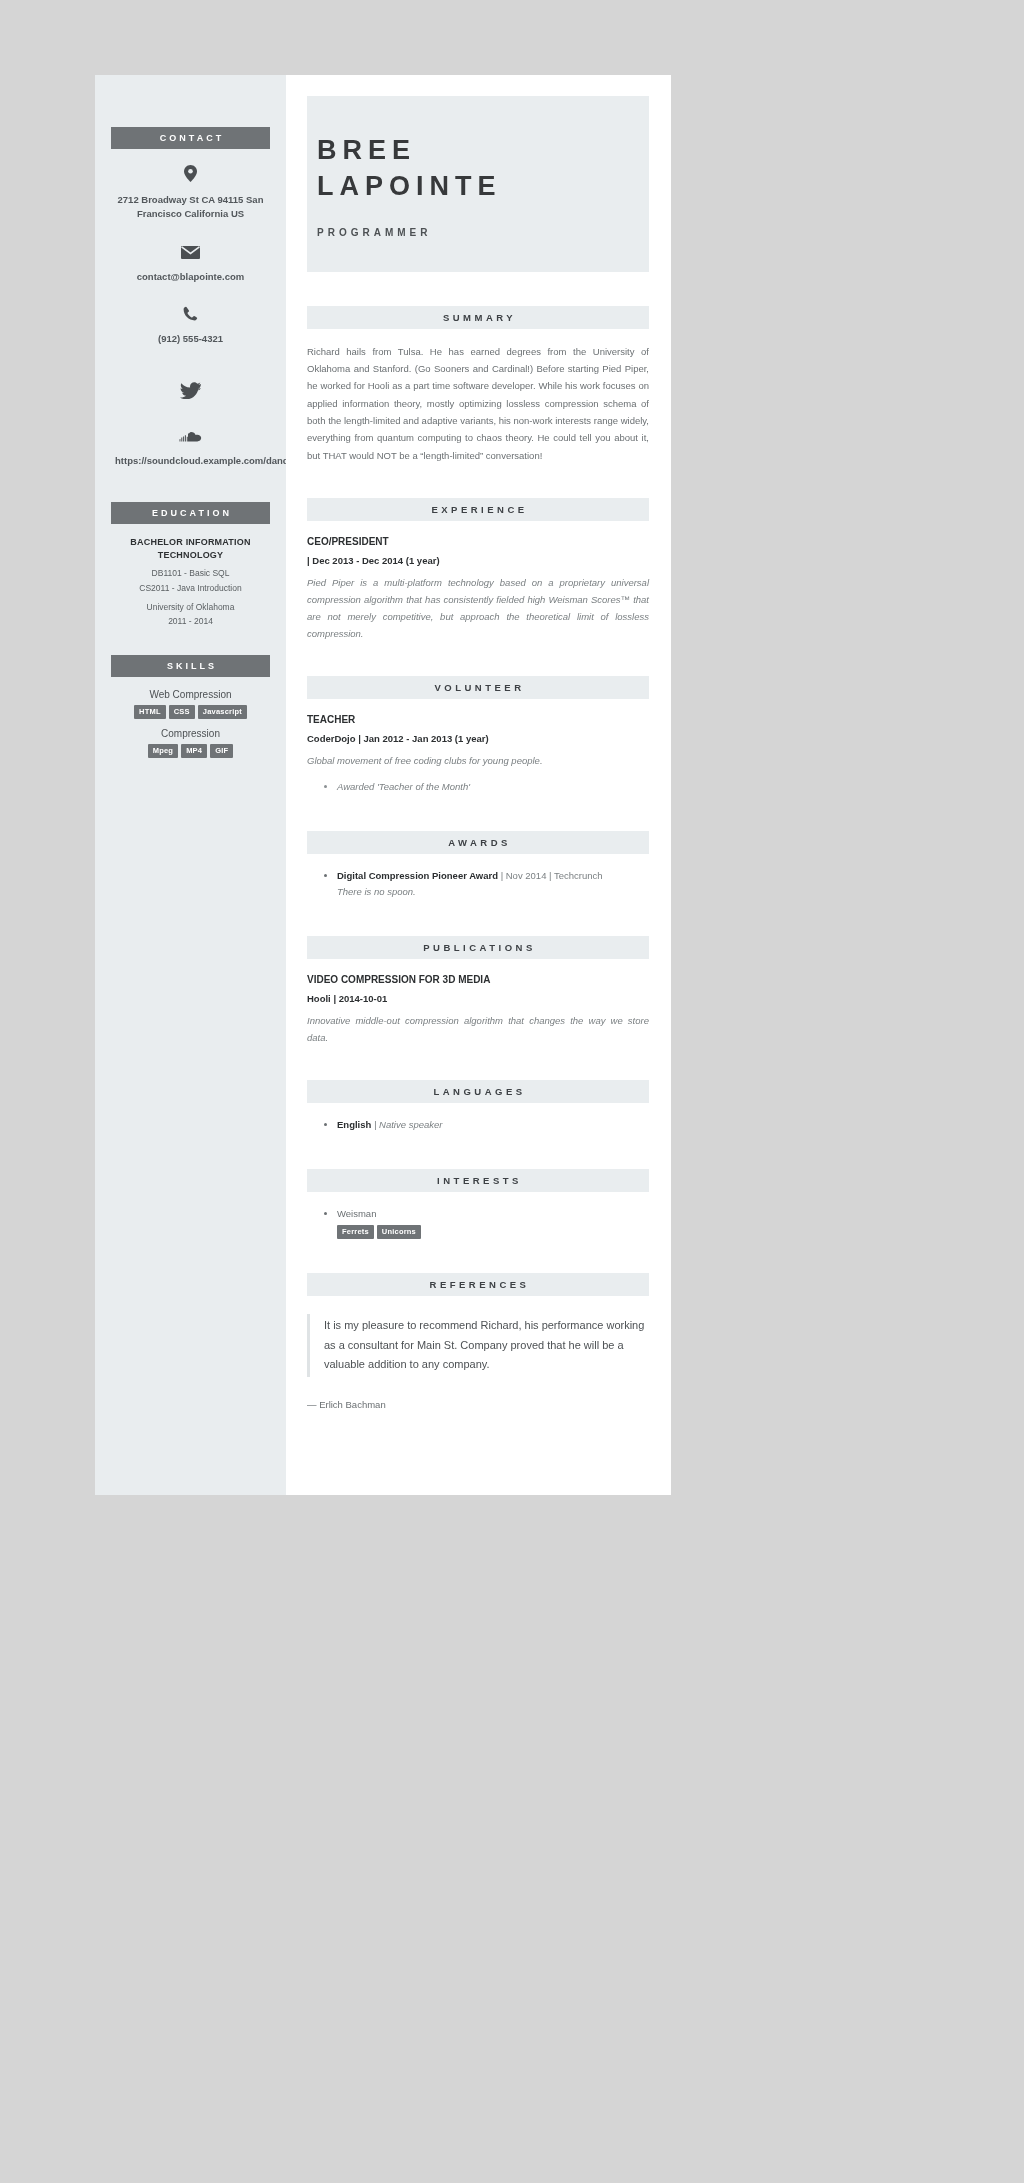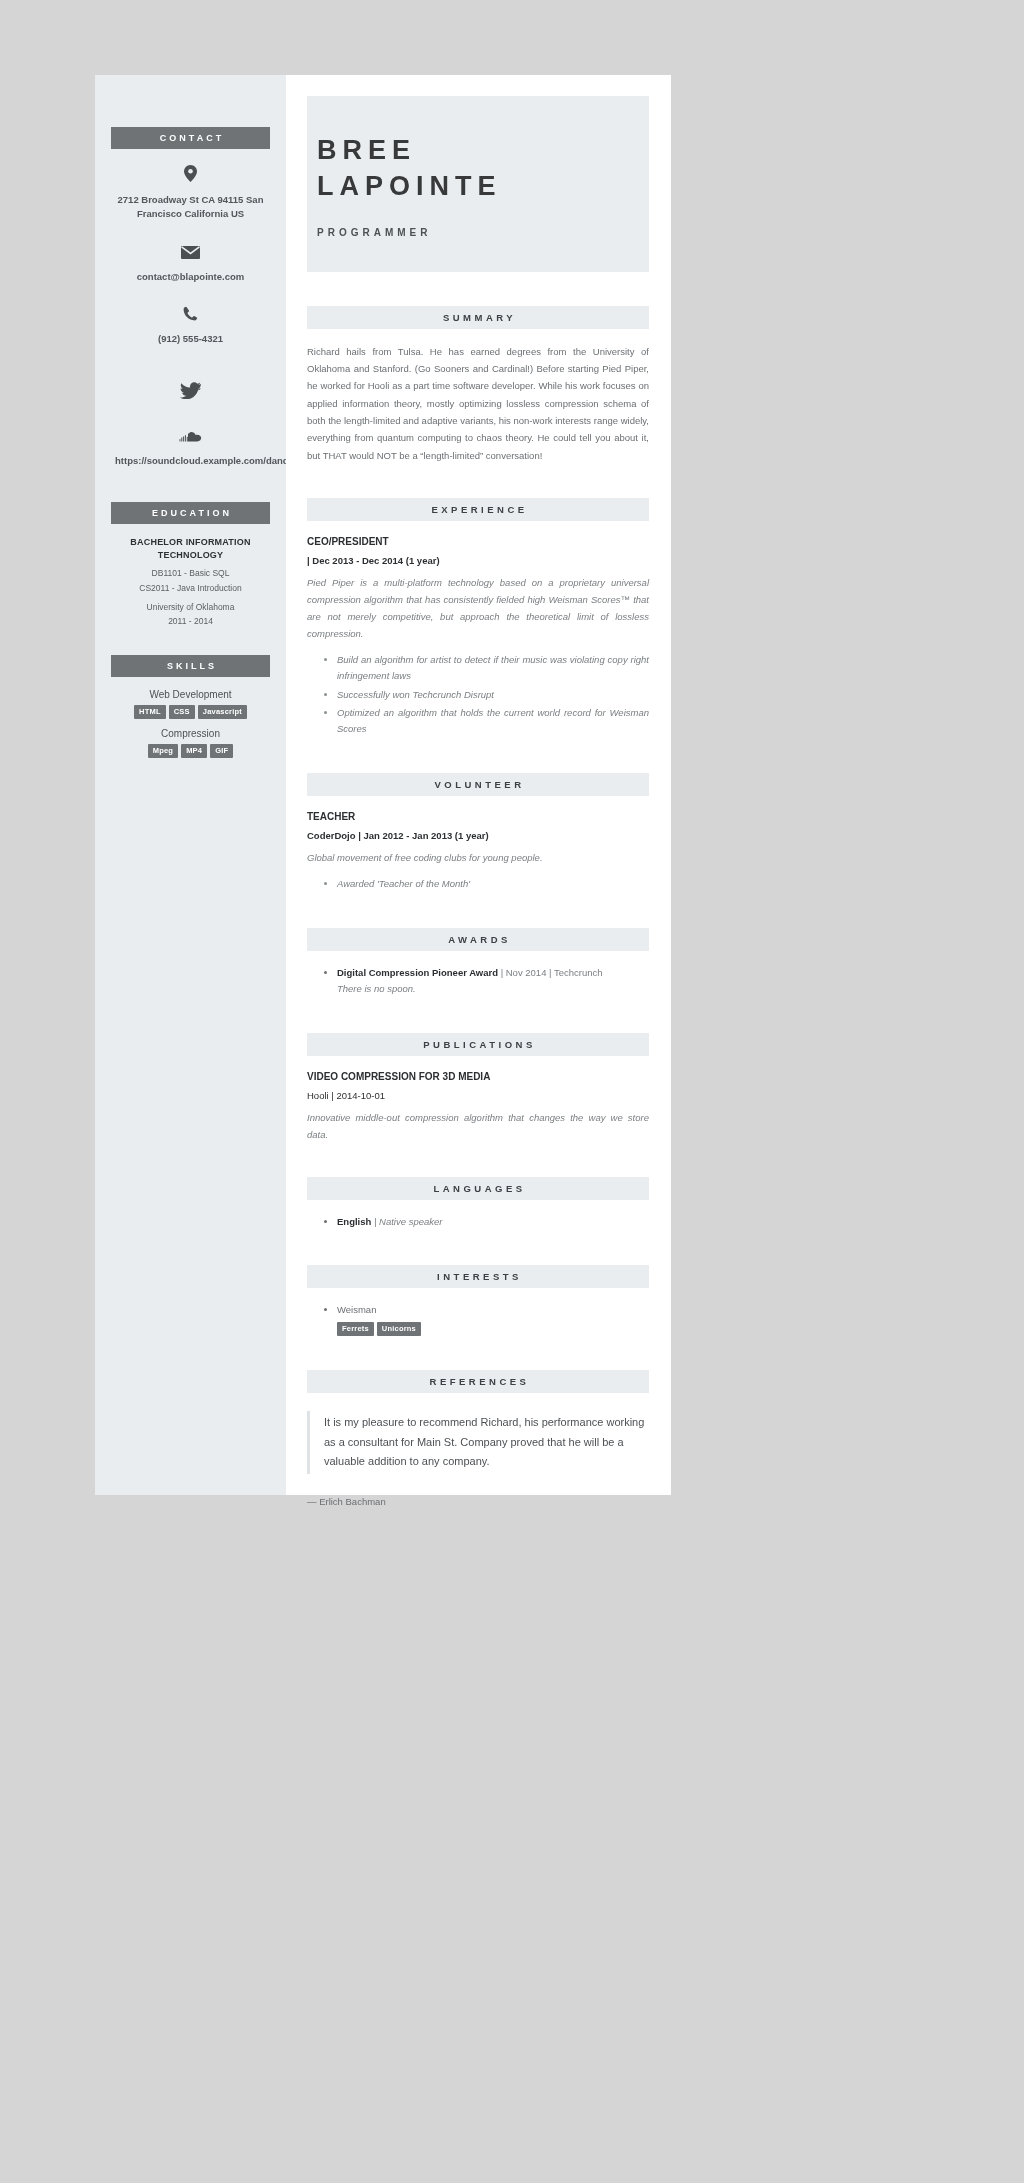--- a/index.html
+++ b/index.html
@@ -206,21 +206,21 @@
   .i { font-style: italic; color: #7b8083; }
   .muted { color: #7b8083; }
   .pub-title {
     font-size: 10px;
     font-weight: bold;
     color: #2c2f31;
     margin-top: 15px;
   }
   .pub-meta {
     font-size: 9.5px;
-    font-weight: normal;
+    font-weight: bold;
     color: #2c2f31;
     margin-top: 8px;
   }
   .interest-tags {
     display: flex;
     gap: 3px;
     margin: 4px 0 0 30px;
   }
   .quote {
     border-left: 3px solid #dfe3e5;
@@ -304,21 +304,21 @@
         <div class="edu-course" style="margin-top:1px;">CS2011 - Java Introduction</div>
         <div class="edu-school">University of Oklahoma</div>
         <div class="edu-school" style="margin-top:1px;">2011 - 2014</div>
       </div>
     </div>
 
     <div class="side-block" style="margin-top:26px;">
       <div class="section-bar">SKILLS</div>
 
       <div class="skill-group">
-        <div class="skill-name">Web Development</div>
+        <div class="skill-name">Web Compression</div>
         <div class="tag-row">
           <span class="tag">HTML</span>
           <span class="tag">CSS</span>
           <span class="tag">Javascript</span>
         </div>
       </div>
 
       <div class="skill-group" style="margin-top:2px;">
         <div class="skill-name">Compression</div>
         <div class="tag-row">
@@ -343,25 +343,20 @@
     <div class="block">
       <div class="para">Richard hails from Tulsa. He has earned degrees from the University of Oklahoma and Stanford. (Go Sooners and Cardinal!) Before starting Pied Piper, he worked for Hooli as a part time software developer. While his work focuses on applied information theory, mostly optimizing lossless compression schema of both the length-limited and adaptive variants, his non-work interests range widely, everything from quantum computing to chaos theory. He could tell you about it, but THAT would NOT be a “length-limited” conversation!</div>
     </div>
 
     <div class="gap-lg"></div>
     <div class="main-bar">EXPERIENCE</div>
     <div class="block">
       <div class="job-title">CEO/PRESIDENT</div>
       <div class="job-meta">| Dec 2013 - Dec 2014 (1 year)</div>
       <div class="job-desc">Pied Piper is a multi-platform technology based on a proprietary universal compression algorithm that has consistently fielded high Weisman Scores™ that are not merely competitive, but approach the theoretical limit of lossless compression.</div>
-      <ul class="bullets">
-        <li>Build an algorithm for artist to detect if their music was violating copy right infringement laws</li>
-        <li>Successfully won Techcrunch Disrupt</li>
-        <li>Optimized an algorithm that holds the current world record for Weisman Scores</li>
-      </ul>
     </div>
 
     <div class="gap-lg"></div>
     <div class="main-bar">VOLUNTEER</div>
     <div class="block">
       <div class="job-title">TEACHER</div>
       <div class="job-meta">CoderDojo | Jan 2012 - Jan 2013 (1 year)</div>
       <div class="job-desc">Global movement of free coding clubs for young people.</div>
       <ul class="bullets">
         <li>Awarded 'Teacher of the Month'</li>

